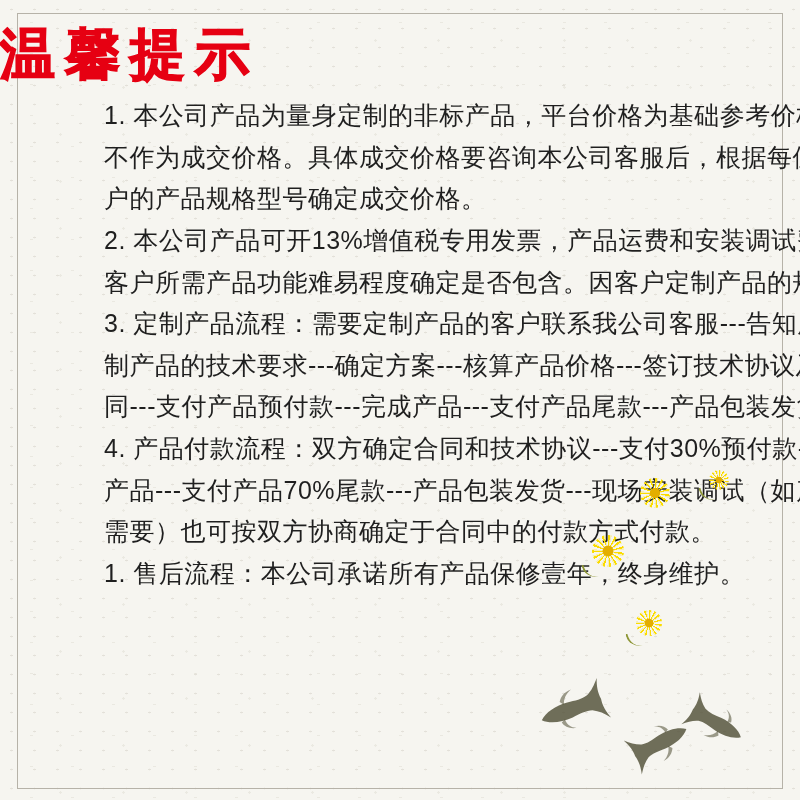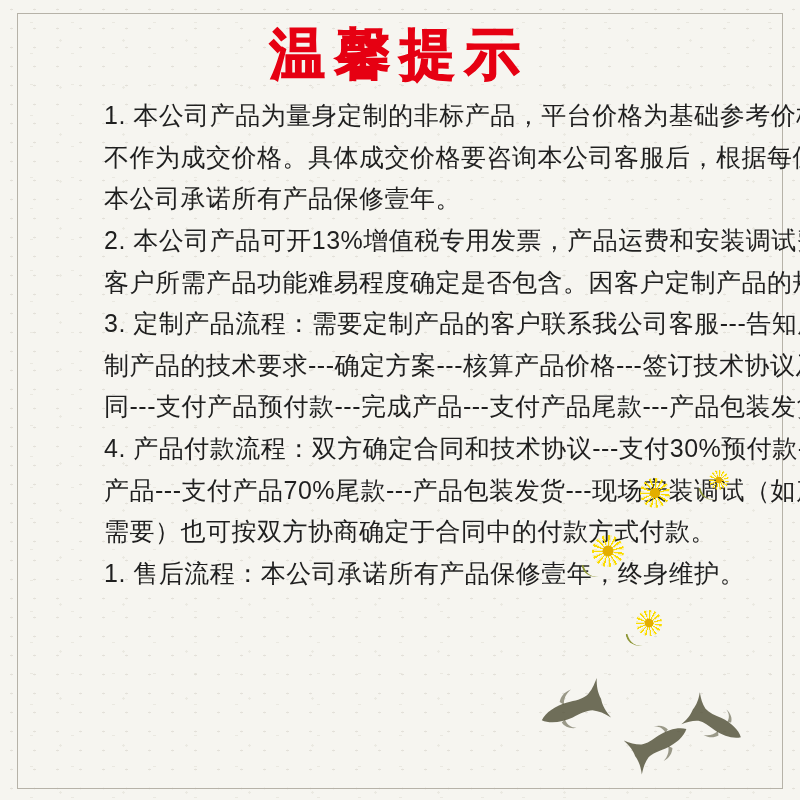--- a/index.html
+++ b/index.html
@@ -14,21 +14,21 @@
     background-size:23px 19px,41px 31px,63px 47px;
     background-position:0 0,11px 7px,29px 17px;
   }
   .page{position:absolute;inset:0;}
   .frame{
     position:absolute;top:13px;left:17px;right:17px;bottom:11px;
     border:1px solid #b6b2a8;pointer-events:none;z-index:0;
   }
   .title{
     position:absolute;top:22px;left:0;width:800px;margin:0;
-    text-align:center;font-size:55px;line-height:64px;font-weight:900;
+    text-align:left;font-size:55px;line-height:64px;font-weight:900;
     color:#e60012;letter-spacing:10px;z-index:2;
     -webkit-text-stroke:1.5px #e60012;
   }
   .content{
     position:absolute;left:104px;top:95px;width:620px;z-index:2;
     color:#1f1f1f;font-size:25px;
   }
   .line{
     height:41.6px;display:flex;align-items:center;
     white-space:nowrap;letter-spacing:0.5px;
@@ -60,21 +60,21 @@
 <div class="page">
 
   <div class="frame"></div>
 
   <h1 class="title">温馨提示</h1>
 
   <div class="content">
     <div class="para">
       <div class="line">1. 本公司产品为量身定制的非标产品，平台价格为基础参考价格，</div>
       <div class="line">不作为成交价格。具体成交价格要咨询本公司客服后，根据每位客</div>
-      <div class="line">本公司承诺所有产品保修壹年。</div>
+      <div class="line">户的产品规格型号确定成交价格。</div>
     </div>
     <div class="para">
       <div class="line">2. 本公司产品可开13%增值税专用发票，产品运费和安装调试费根据</div>
       <div class="line">客户所需产品功能难易程度确定是否包含。因客户定制产品的规格型</div>
     </div>
     <div class="para">
       <div class="line">3. 定制产品流程：需要定制产品的客户联系我公司客服---告知所需定</div>
       <div class="line">制产品的技术要求---确定方案---核算产品价格---签订技术协议及合</div>
       <div class="line">同---支付产品预付款---完成产品---支付产品尾款---产品包装发货-</div>
     </div>

